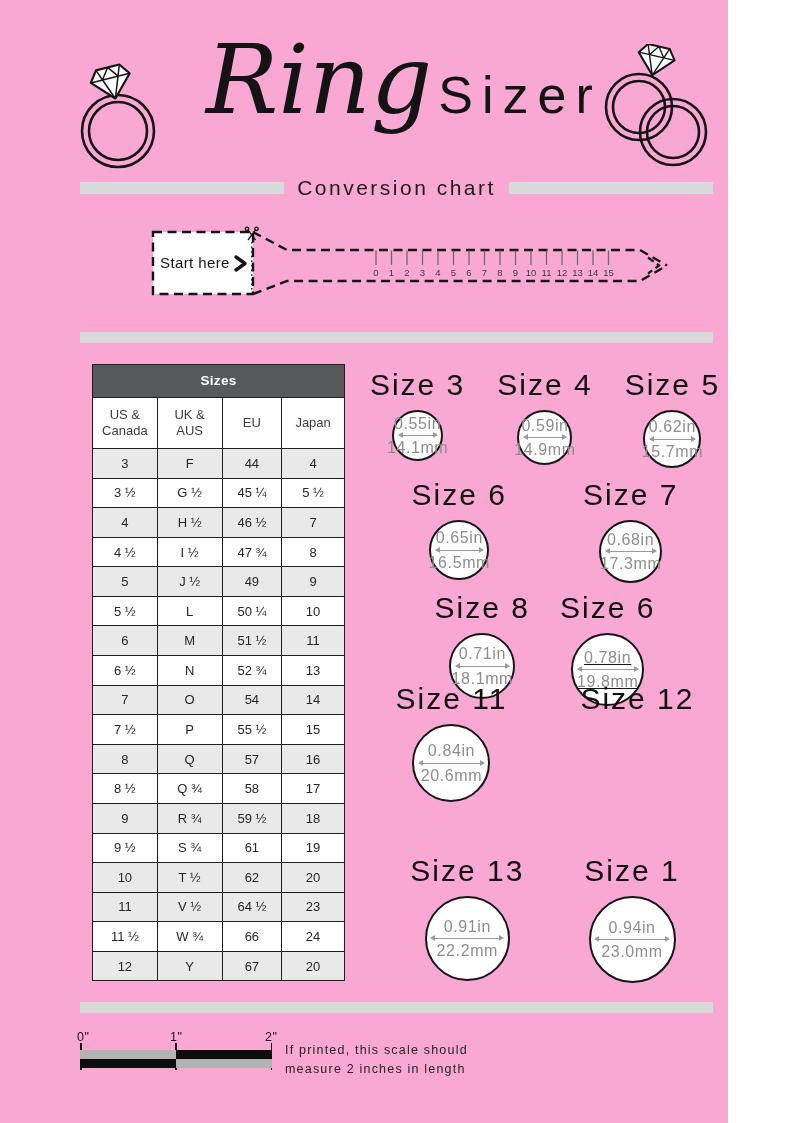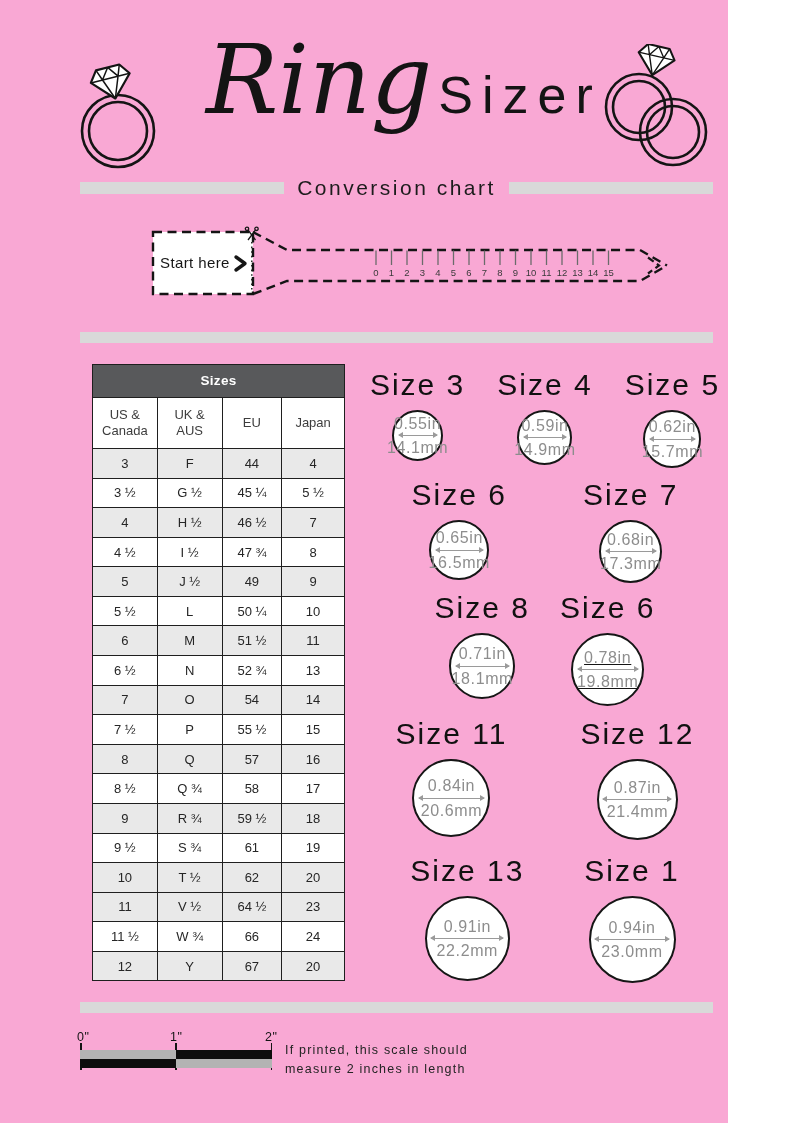--- a/index.html
+++ b/index.html
@@ -362,40 +362,33 @@
           <div class="c-title">Size 6</div>
           <div class="c-circle" style="width: 73px; height: 73px; text-decoration: underline;">
             <div class="c-dim">
               <div class="c-in">0.78in</div>
               <div class="c-arrow"></div>
               <div class="c-mm">19.8mm</div>
             </div>
           </div>
         </div>
       </div>
-      <div class="c-row" style="top: 717px; column-gap: 73px;">
+      <div class="c-row" style="top: 682px; column-gap: 73px;">
         <div class="c-card">
           <div class="c-title">Size 11</div>
           <div class="c-circle" style="width: 78px; height: 78px;">
             <div class="c-dim">
               <div class="c-in">0.84in</div>
               <div class="c-arrow"></div>
               <div class="c-mm">20.6mm</div>
             </div>
           </div>
         </div>
         <div class="c-card">
           <div class="c-title">Size 12</div>
-          <div class="c-circle" style="width: 81px; height: 81px;">
-            <div class="c-dim">
-              <div class="c-in">0.87in</div>
-              <div class="c-arrow"></div>
-              <div class="c-mm">21.4mm</div>
-            </div>
-          </div>
         </div>
       </div>
       <div class="c-row" style="top: 854px; column-gap: 60px;">
         <div class="c-card">
           <div class="c-title">Size 13</div>
           <div class="c-circle" style="width: 85px; height: 85px;">
             <div class="c-dim">
               <div class="c-in">0.91in</div>
               <div class="c-arrow"></div>
               <div class="c-mm">22.2mm</div>

